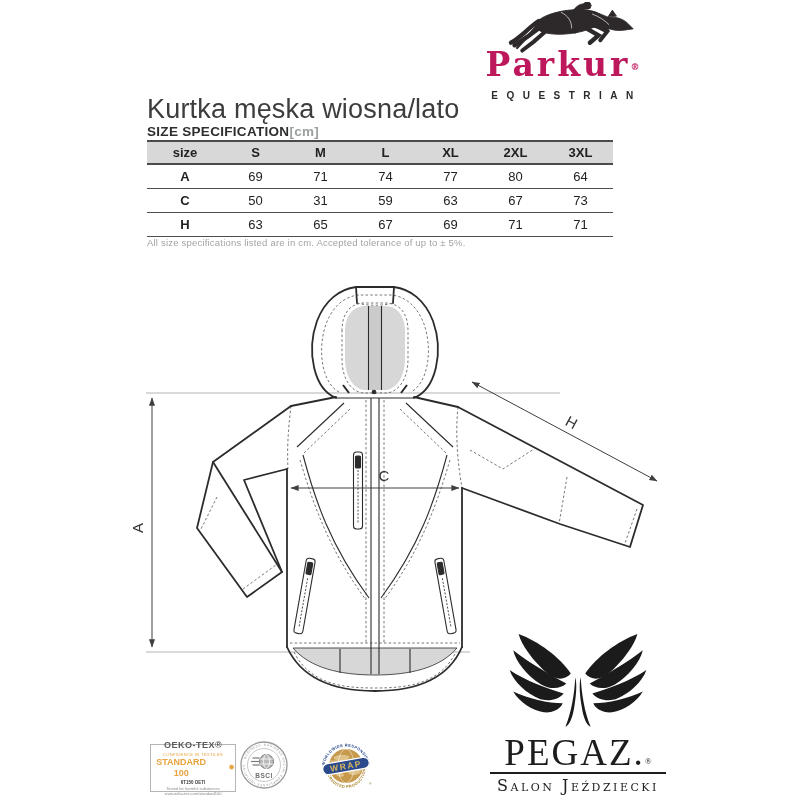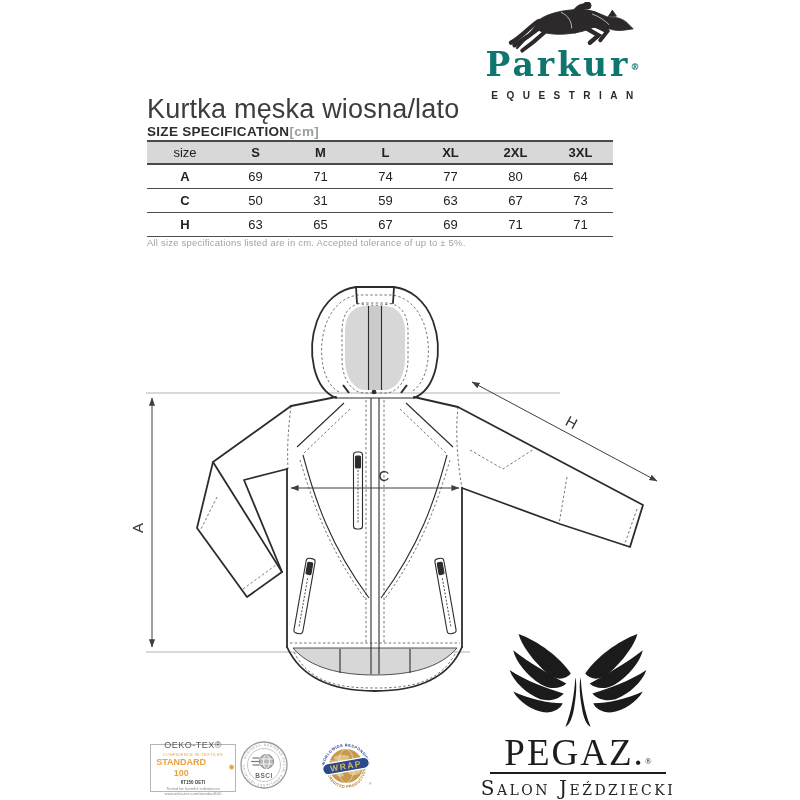--- a/index.html
+++ b/index.html
@@ -3,64 +3,64 @@
 <meta charset="utf-8">
 <style>
   html,body{margin:0;padding:0;background:#fff;}
   .page{position:relative;width:800px;height:800px;background:#fff;overflow:hidden;
         font-family:"Liberation Sans","DejaVu Sans",sans-serif;color:#2c2c2c;}
   .abs{position:absolute;}
 
   
   .parkur{left:430px;top:2px;width:265px;text-align:center;}
   .parkur-word{font-family:"DejaVu Serif","Liberation Serif",serif;font-weight:bold;
-               font-size:33px;letter-spacing:3px;color:#0f766e;line-height:0.85;margin-top:-7px;}
+               font-size:33px;letter-spacing:3px;color:#be185d;line-height:0.85;margin-top:-7px;}
   .parkur-word .reg{font-size:9px;letter-spacing:0;vertical-align:6px;}
   .parkur-sub{font-size:10px;font-weight:bold;letter-spacing:8.5px;text-indent:8px;
               color:#2d292b;margin-top:11px;}
 
   
   .title{left:147px;top:94px;font-size:27px;color:#3d3d3d;letter-spacing:0.2px;}
   .spec-line{left:147px;top:124px;font-size:13.5px;font-weight:bold;color:#2e2e2e;letter-spacing:0.3px;}
   .spec-line .unit{color:#9aa0a0;}
 
   
   table.spec{left:147px;top:140px;width:466px;border-collapse:collapse;table-layout:fixed;
              font-size:13px;color:#222;border-top:2px solid #4a4a4a;position:absolute;}
   table.spec col.c0{width:76px;}
   table.spec thead tr{background:#d8d8d8;}
   table.spec th,table.spec td{padding:0;text-align:center;font-weight:bold;height:21px;}
-  table.spec thead th.size-h{font-weight:normal;}
+  table.spec thead th.size-h{font-weight:bold;}
   table.spec thead tr{border-bottom:2px solid #4a4a4a;}
   table.spec tbody tr{border-bottom:1px solid #4f4f4f;}
   table.spec tbody td{font-weight:normal;height:23px;}
   table.spec tbody td.rowlab{font-weight:bold;}
   .note{left:147px;top:237px;font-size:9.5px;color:#a3a3a3;letter-spacing:0.2px;}
 
   
   .oeko{left:150px;top:744px;width:84px;height:46px;border:1px solid #b5b5b5;
         display:flex;flex-direction:column;justify-content:center;align-items:center;
         text-align:center;line-height:1.25;background:#fff;}
-  .oeko .l1{font-size:9px;font-weight:normal;color:#58595b;letter-spacing:0.5px;}
+  .oeko .l1{font-size:9px;font-weight:bold;color:#58595b;letter-spacing:0.5px;}
   .oeko .l2{font-size:4px;color:#e8a33d;letter-spacing:0.4px;}
   .oeko .l3{font-size:9px;font-weight:bold;color:#e8a33d;display:flex;align-items:center;gap:17px;}
   .oeko .sun{font-size:8px;color:#e8a33d;}
   .oeko .l4{font-size:4.5px;font-weight:bold;color:#3a3a3a;margin-top:1px;}
   .oeko .l5{font-size:4px;color:#8a8a8a;}
   .bsci{left:240px;top:741px;}
   .wrap{left:319px;top:739px;}
 
   
   .pegaz{left:478px;top:634px;width:200px;text-align:center;}
   .pegaz-name{font-family:Liberation Serif, serif;font-size:37px;color:#1d1d1d;
               letter-spacing:2px;line-height:1;margin-top:-3px;}
   .pegaz-name .reg{font-size:9px;letter-spacing:0;vertical-align:1px;color:#1d1d1d;}
   .pegaz-rule{width:176px;border-bottom:2px solid #1d1d1d;margin:1px auto 2px auto;}
   .pegaz-sub{font-family:"DejaVu Serif","Liberation Serif",serif;font-variant:small-caps;
-             font-size:20px;letter-spacing:2.5px;color:#222;}
+             font-size:16px;letter-spacing:2.5px;color:#222;}
 </style>
 </head>
 <body>
 
 <div class="page">
 
   <div class="abs parkur">
     <svg width="172" height="52" viewBox="0 0 180 60">
       <g fill="#2d292b" stroke="#2d292b" stroke-linecap="round">
 

